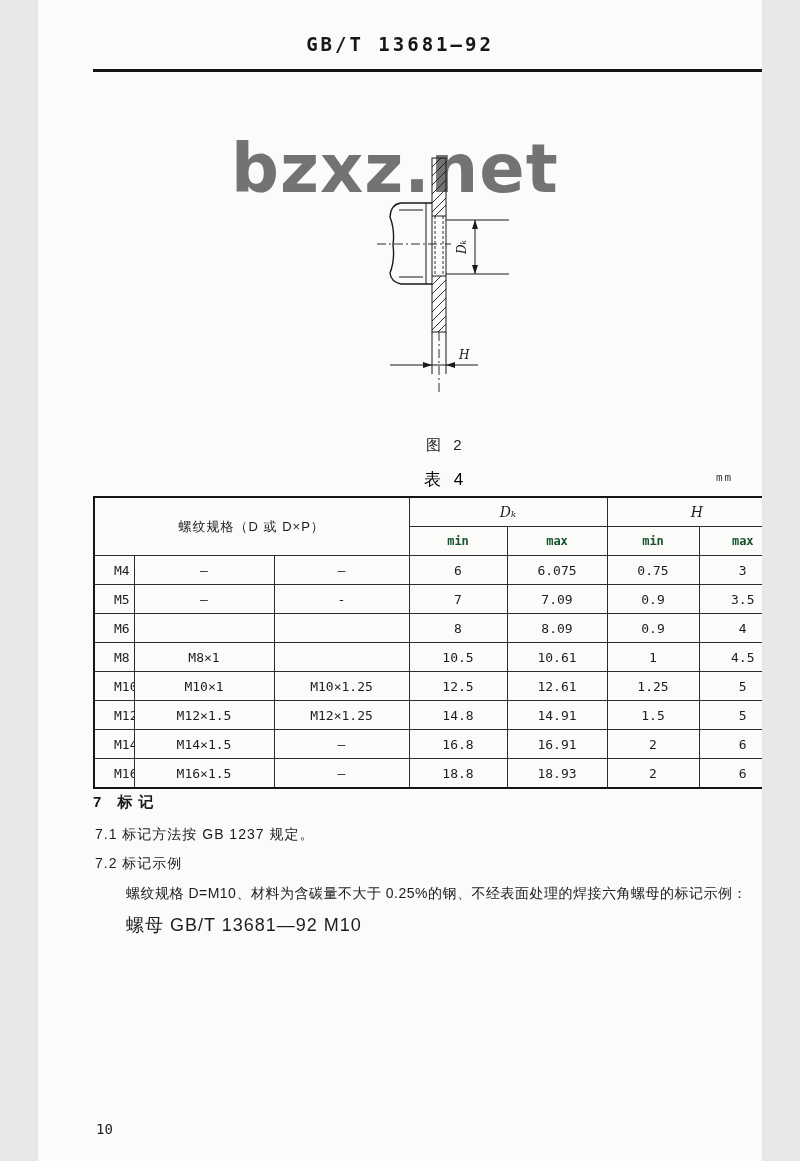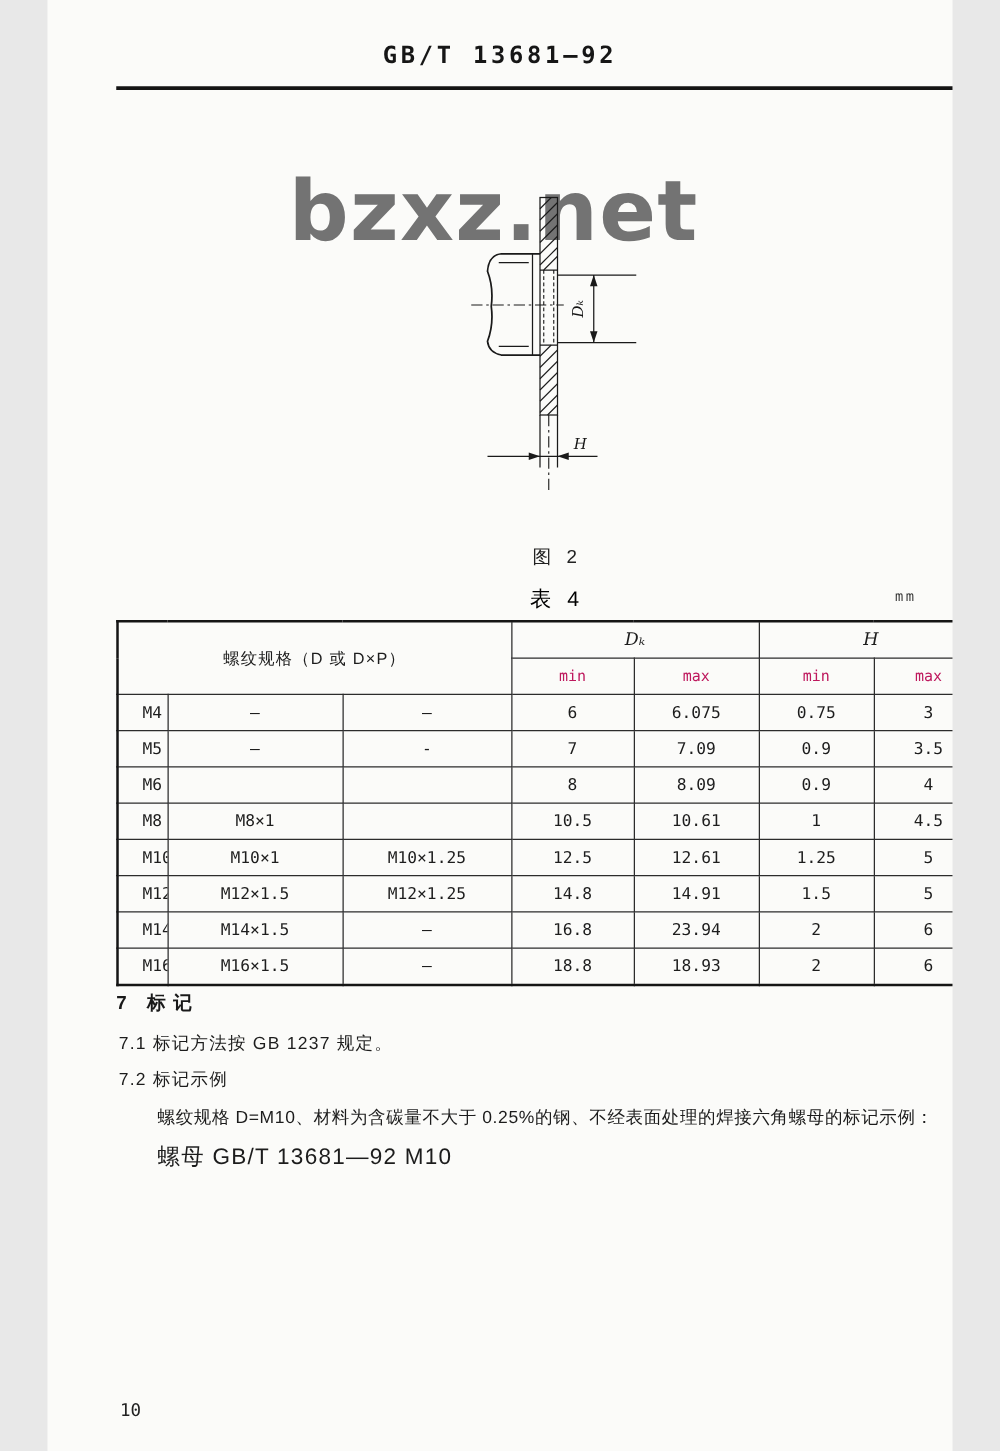--- a/index.html
+++ b/index.html
@@ -53,21 +53,21 @@
     border:1px solid #2c2c2c;
     padding:0 4px;height:28px;
     text-align:center;vertical-align:middle;
     font-weight:normal;overflow:hidden;white-space:nowrap;
   }
   table.spec .hdr-cn{font-size:13px;letter-spacing:1px;}
   table.spec .hdr-dim{
     font-family:"DejaVu Serif",serif;font-style:italic;font-size:14px;
   }
   table.spec .minmax{
-    font-family:"DejaVu Sans Mono",monospace;font-size:12px;color:#be185d;
+    font-family:"DejaVu Sans Mono",monospace;font-size:12px;color:#14532d;font-weight:bold;
   }
   table.spec td.col-num,table.spec td.col-size,table.spec td.col-fine{
     font-family:"DejaVu Sans Mono",monospace;font-size:13px;
   }
   table.spec td.col-size{text-align:center;padding-left:19px;}
   
   table.spec .h-soft{border-left:1px solid #c9c9c9;}
   .sec7-heading{
     position:absolute;left:55px;top:793px;
     font-size:15px;font-weight:bold;letter-spacing:6px;color:#191919;
@@ -230,21 +230,21 @@
           <td class="col-num">14.8</td>
           <td class="col-num">14.91</td>
           <td class="col-num">1.5</td>
           <td class="col-num h-soft">5</td>
         </tr>
         <tr>
           <td class="col-size">M14</td>
           <td class="col-fine">M14×1.5</td>
           <td class="col-fine">—</td>
           <td class="col-num">16.8</td>
-          <td class="col-num">23.94</td>
+          <td class="col-num">16.91</td>
           <td class="col-num">2</td>
           <td class="col-num h-soft">6</td>
         </tr>
         <tr>
           <td class="col-size">M16</td>
           <td class="col-fine">M16×1.5</td>
           <td class="col-fine">—</td>
           <td class="col-num">18.8</td>
           <td class="col-num">18.93</td>
           <td class="col-num">2</td>

